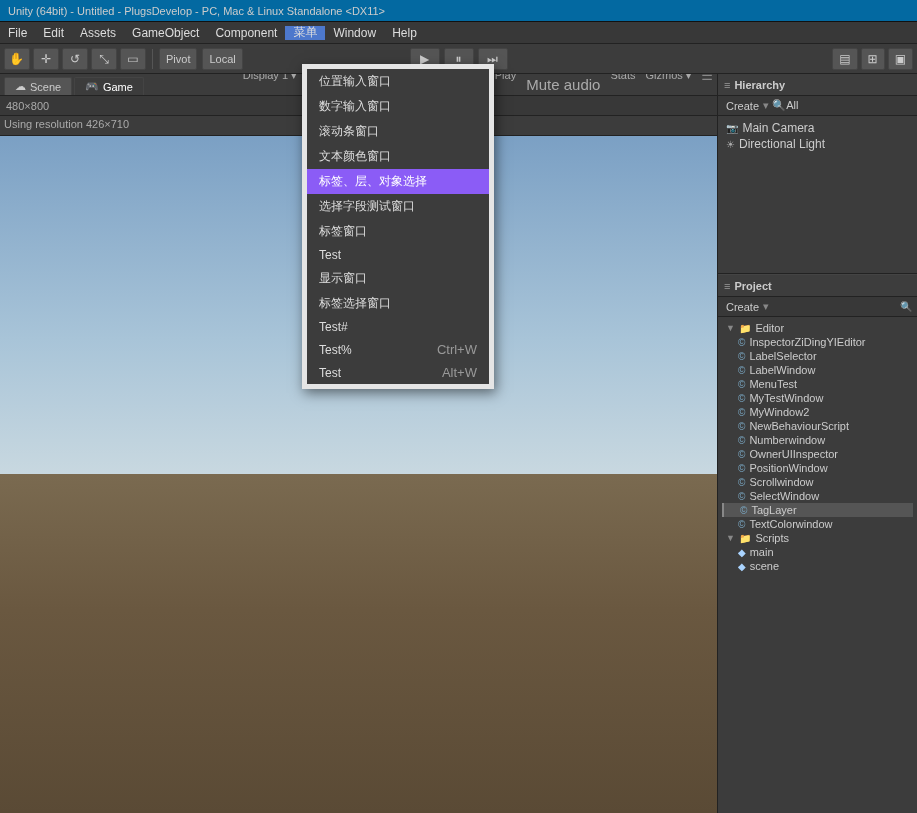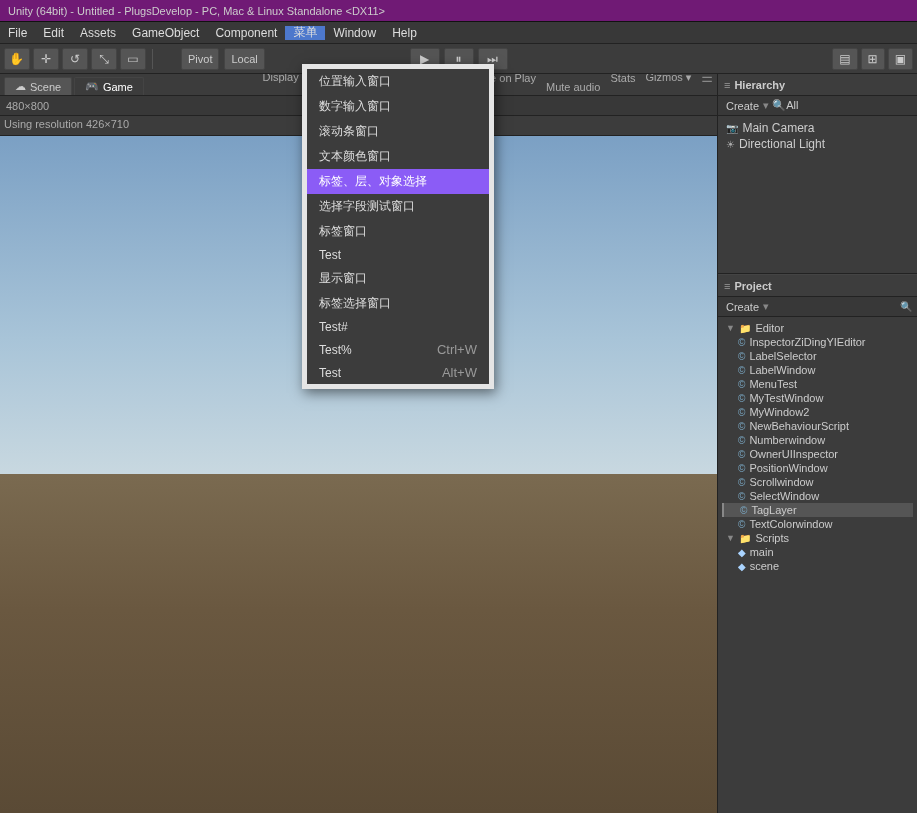--- a/index.html
+++ b/index.html
@@ -10,21 +10,21 @@
       font-family: 'Segoe UI', Arial, sans-serif;
       font-size: 12px;
       color: #ddd;
       overflow: hidden;
       position: relative;
     }
 
     
     #titlebar {
       height: 22px;
-      background: #701a75;
+      background: #0369a1;
       display: flex;
       align-items: center;
       padding: 0 8px;
       color: #ccc;
       font-size: 11px;
       border-bottom: 1px solid #111;
     }
 
     
     #menubar {
@@ -83,21 +83,20 @@
       background: #555;
       border: 1px solid #444;
       border-radius: 2px;
       padding: 2px 6px;
       color: #ccc;
       cursor: pointer;
       font-size: 11px;
       height: 22px;
       display: flex;
       align-items: center;
-      margin-left: 22px;
     }
 
     
     .play-controls {
       position: absolute;
       left: 50%;
       transform: translateX(-50%);
       display: flex;
       gap: 4px;
       align-items: center;
@@ -373,21 +372,21 @@
       </div>
       <div class="tab active">
         <span>🎮</span>
         <span>Game</span>
       </div>
       <div class="tab-options">
         <span style="font-size:11px;color:#aaa;cursor:pointer;">Display 1 ▾</span>
         <span style="font-size:11px;color:#aaa;cursor:pointer;margin-left:6px;">Free Aspect ▾</span>
         <span style="font-size:11px;color:#aaa;cursor:pointer;margin-left:6px;">Scale ▾</span>
         <span style="font-size:11px;color:#aaa;cursor:pointer;margin-left:6px;">Maximize on Play</span>
-        <span style="font-size:11px;color:#aaa;cursor:pointer;margin-left:6px;margin-top:19px;">Mute audio</span>
+        <span style="font-size:15px;color:#aaa;cursor:pointer;margin-left:6px;margin-top:19px;">Mute audio</span>
         <span style="font-size:11px;color:#aaa;cursor:pointer;margin-left:6px;">Stats</span>
         <span style="font-size:11px;color:#aaa;cursor:pointer;margin-left:6px;">Gizmos ▾</span>
         <span style="color:#888;cursor:pointer;margin-left:6px;font-size:13px;">☰</span>
       </div>
     </div>
 
     <div style="height:20px;background:#383838;display:flex;align-items:center;padding:0 6px;border-bottom:1px solid #222;">
       <span style="font-size:11px;color:#aaa;">480×800</span>
     </div>
 

